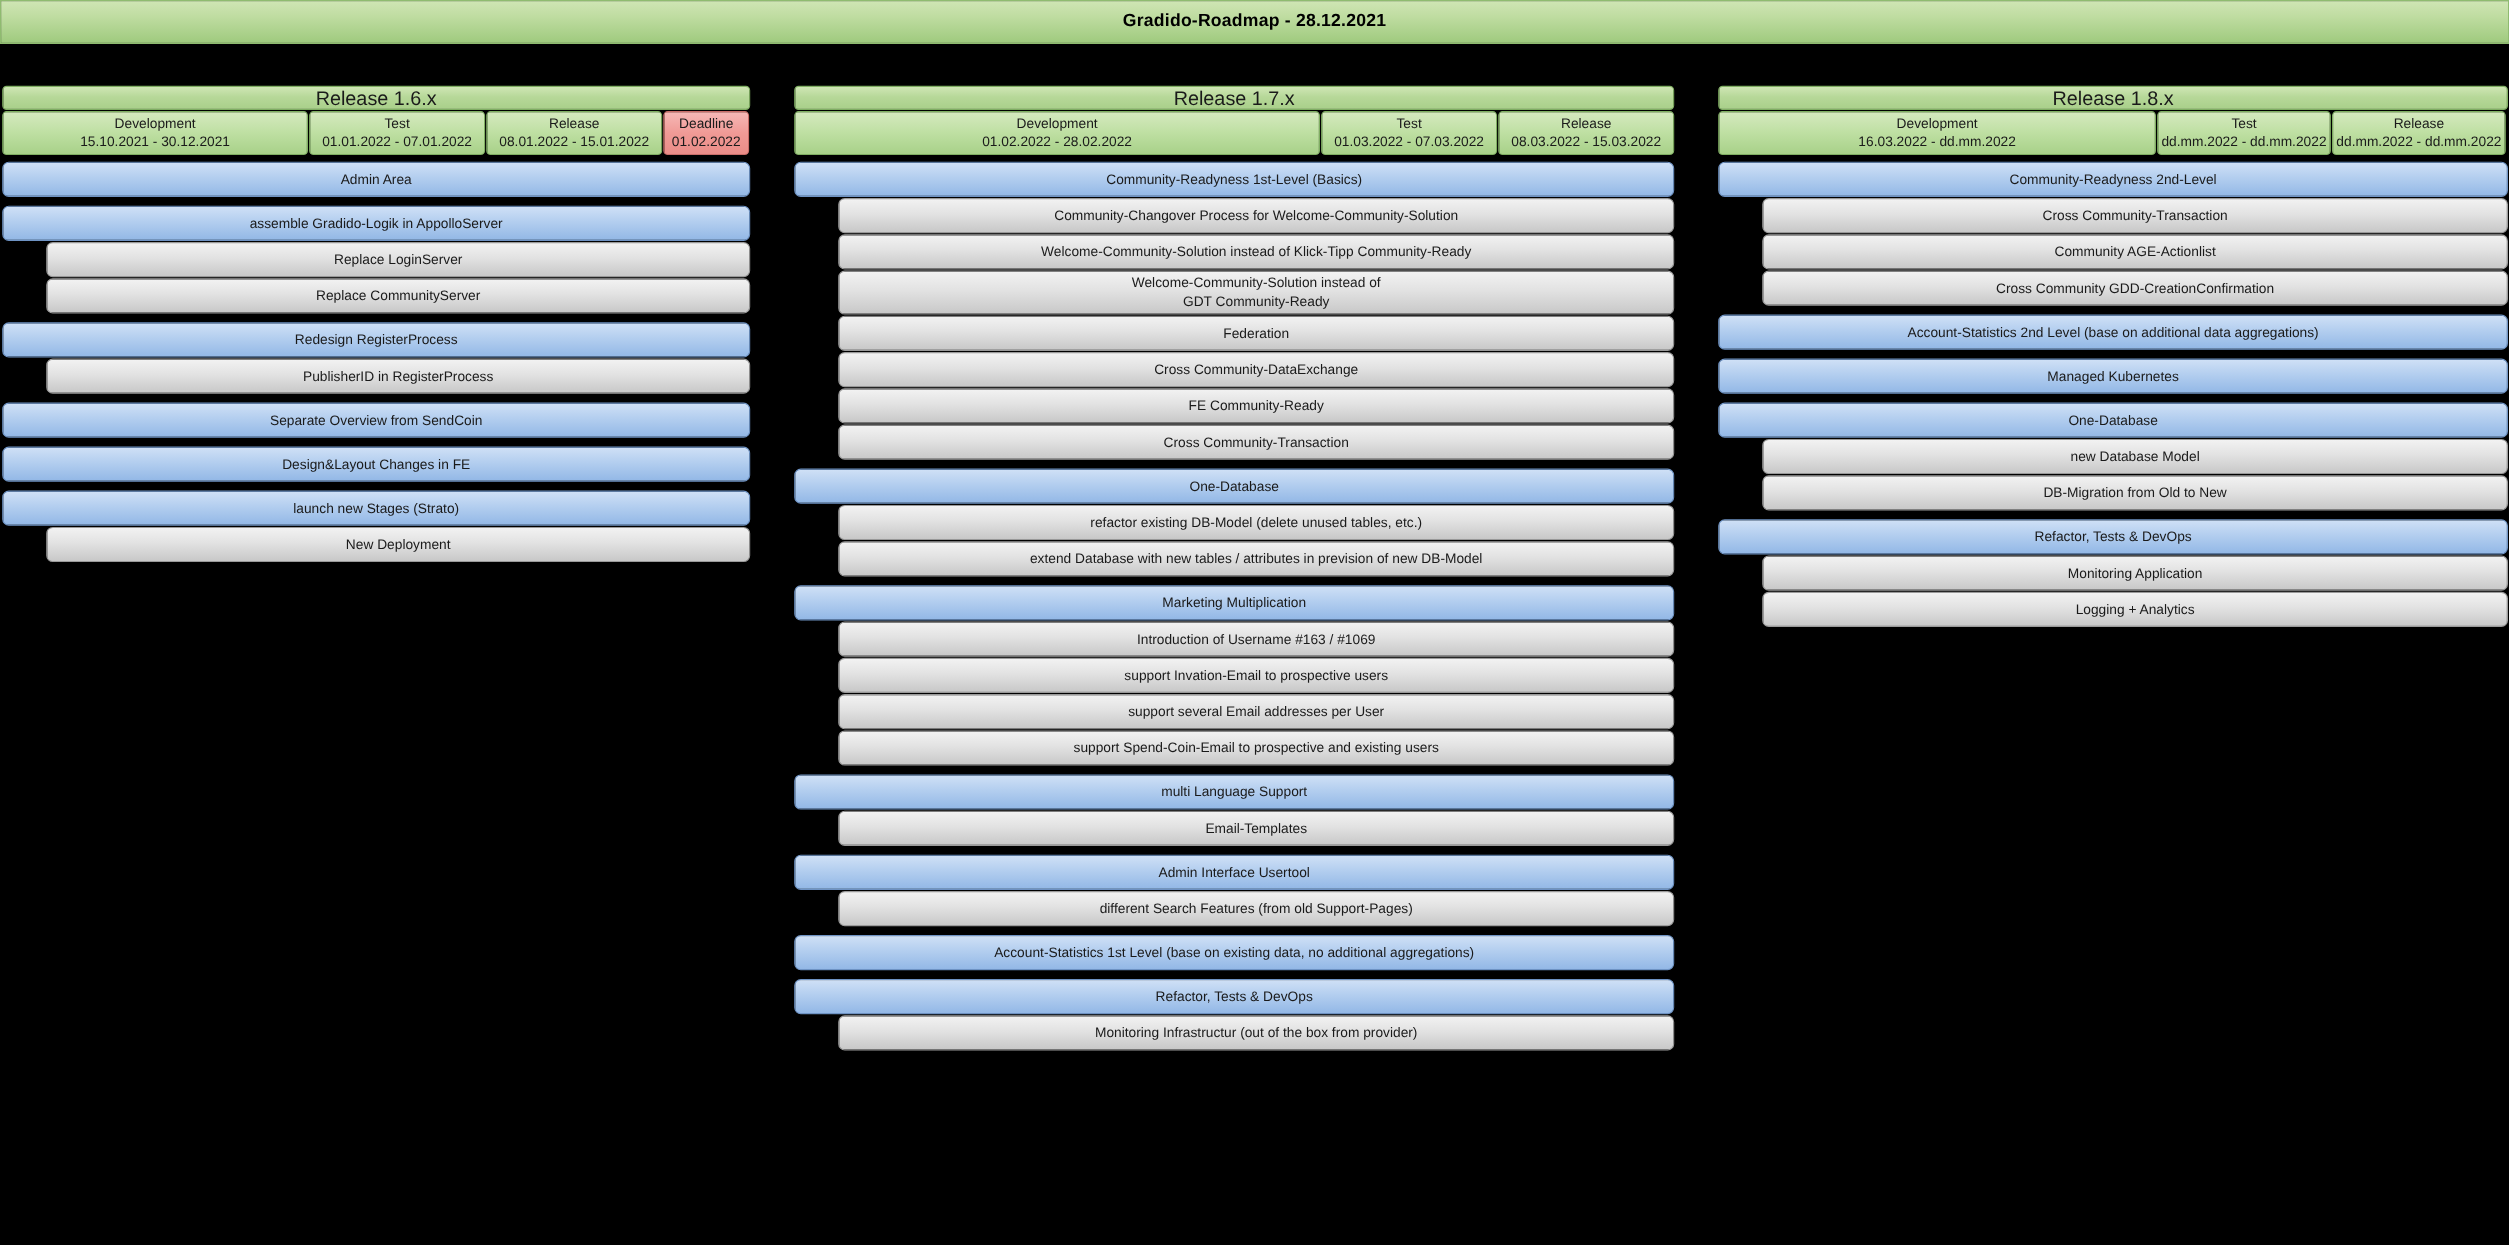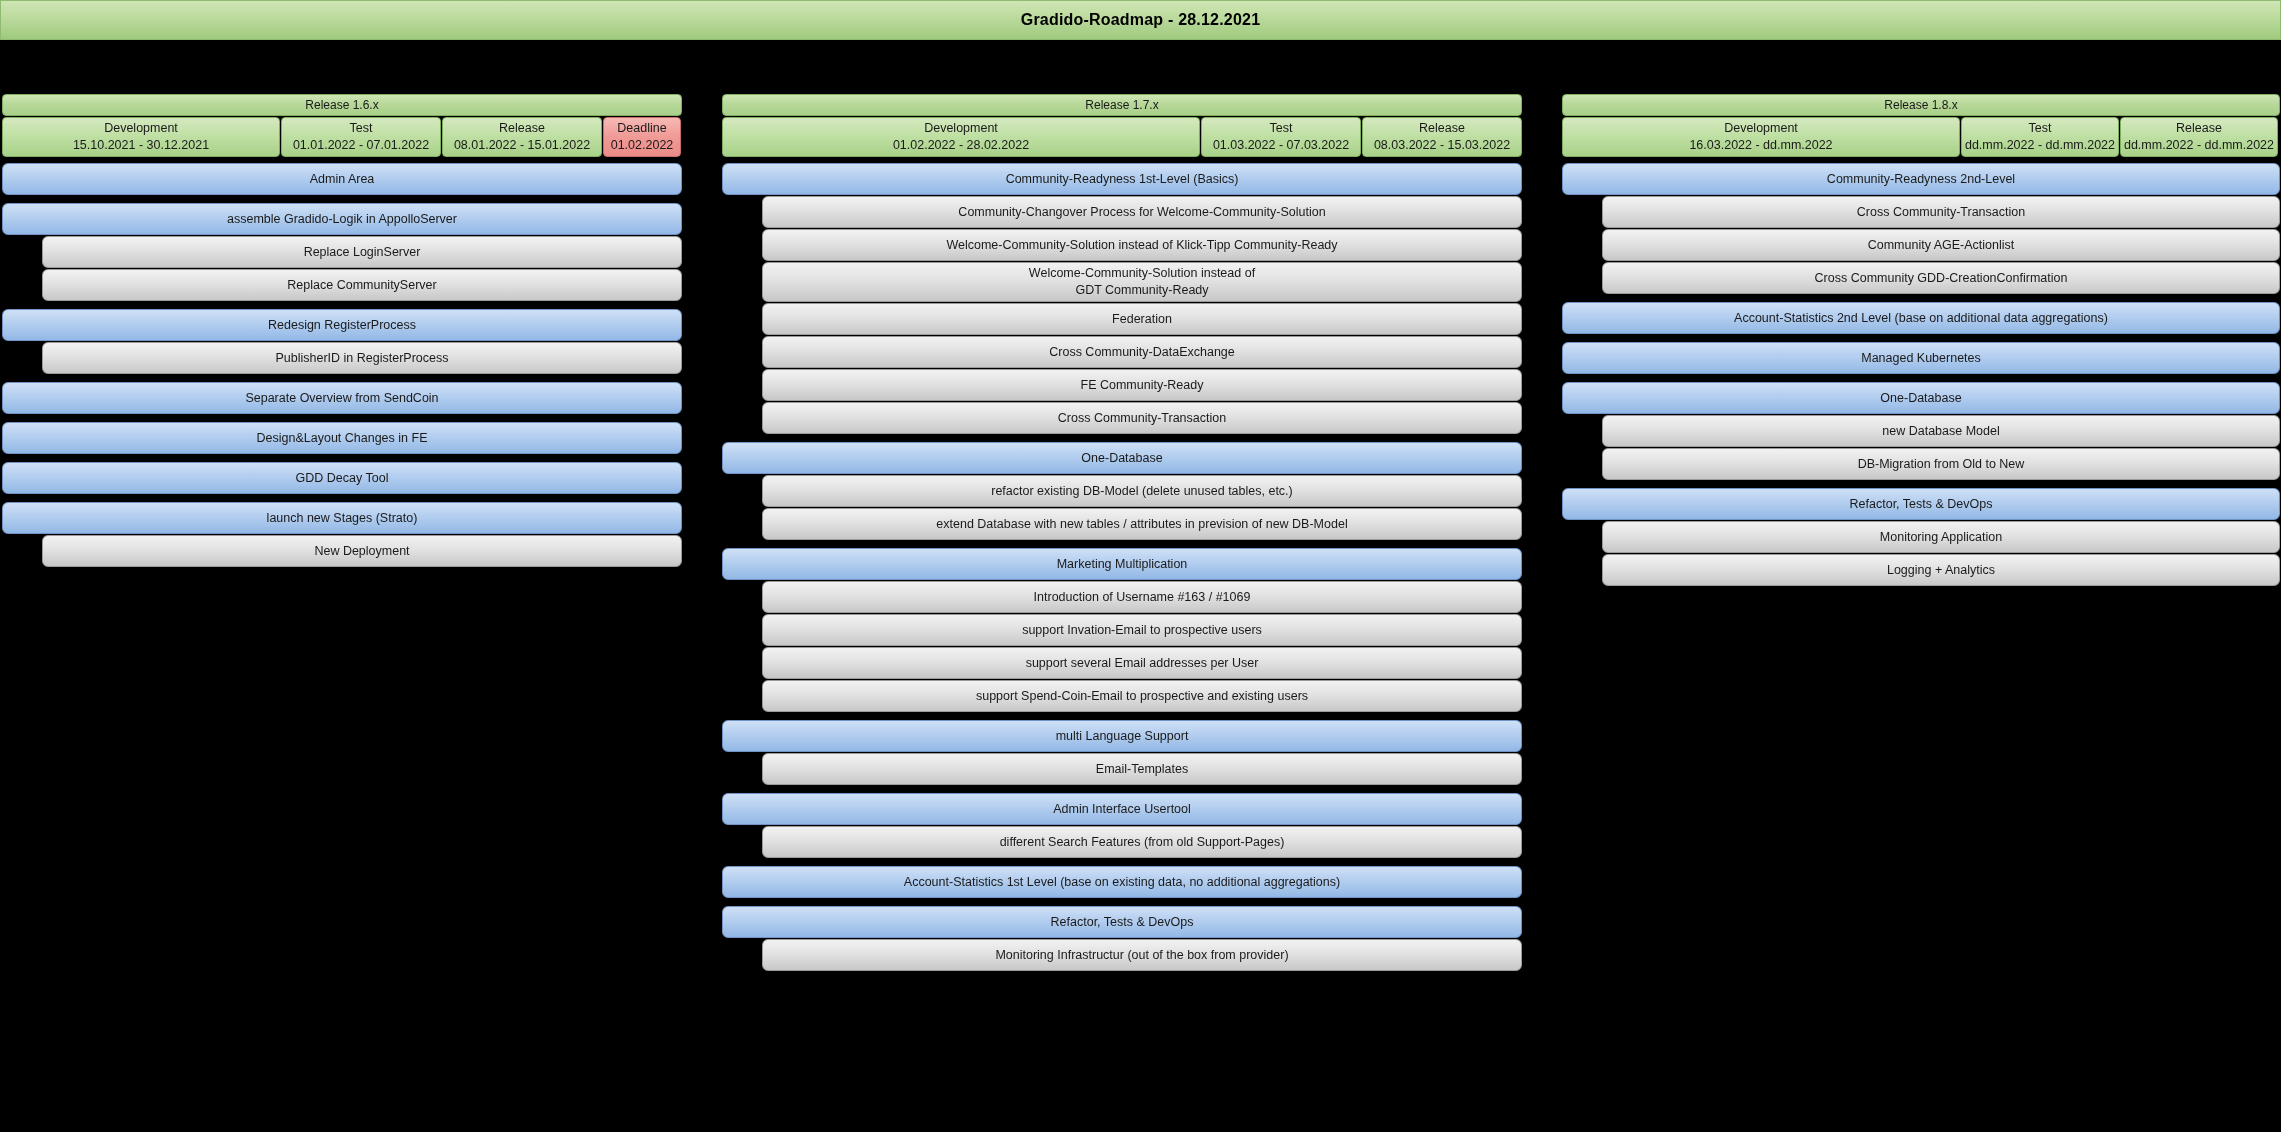--- a/index.html
+++ b/index.html
@@ -39,24 +39,23 @@
 
   
   .release-title {
     height: 22px;
     background: linear-gradient(to bottom, #cfe6b5 0%, #b7d899 45%, #a9d08a 100%);
     border: 1px solid #7fae62;
     border-radius: 4px;
     display: flex;
     align-items: center;
     justify-content: center;
-    font-size: 12px;
+    font-size: 18px;
     color: #1a1a1a;
     box-shadow: 0 1px 1px rgba(0,0,0,0.45);
-    margin-top: 16px;
   }
   .phase-row {
     display: flex;
     margin-top: 1px;
     height: 40px;
   }
   .phase {
     background: linear-gradient(to bottom, #d5e9bf 0%, #bedfa2 50%, #a8d189 100%);
     border: 1px solid #7fae62;
     border-radius: 4px;
@@ -141,21 +140,20 @@
     </div>
     <div class="tasks">
       <div class="task epic">Admin Area</div>
       <div class="task epic">assemble Gradido-Logik in AppolloServer</div>
       <div class="task sub">Replace LoginServer</div>
       <div class="task sub">Replace CommunityServer</div>
       <div class="task epic">Redesign RegisterProcess</div>
       <div class="task sub">PublisherID in RegisterProcess</div>
       <div class="task epic">Separate Overview from SendCoin</div>
       <div class="task epic">Design&amp;Layout Changes in FE</div>
-      <div class="task epic">GDD Decay Tool</div>
       <div class="task epic">launch new Stages (Strato)</div>
       <div class="task sub">New Deployment</div>
     </div>
   </div>
 <div class="column" id="col-1">
     <div class="release-title">Release 1.7.x</div>
     <div class="phase-row">
       <div class="phase" style="width: 478px;">
         <span>Development</span>
         <span>01.02.2022 - 28.02.2022</span>

